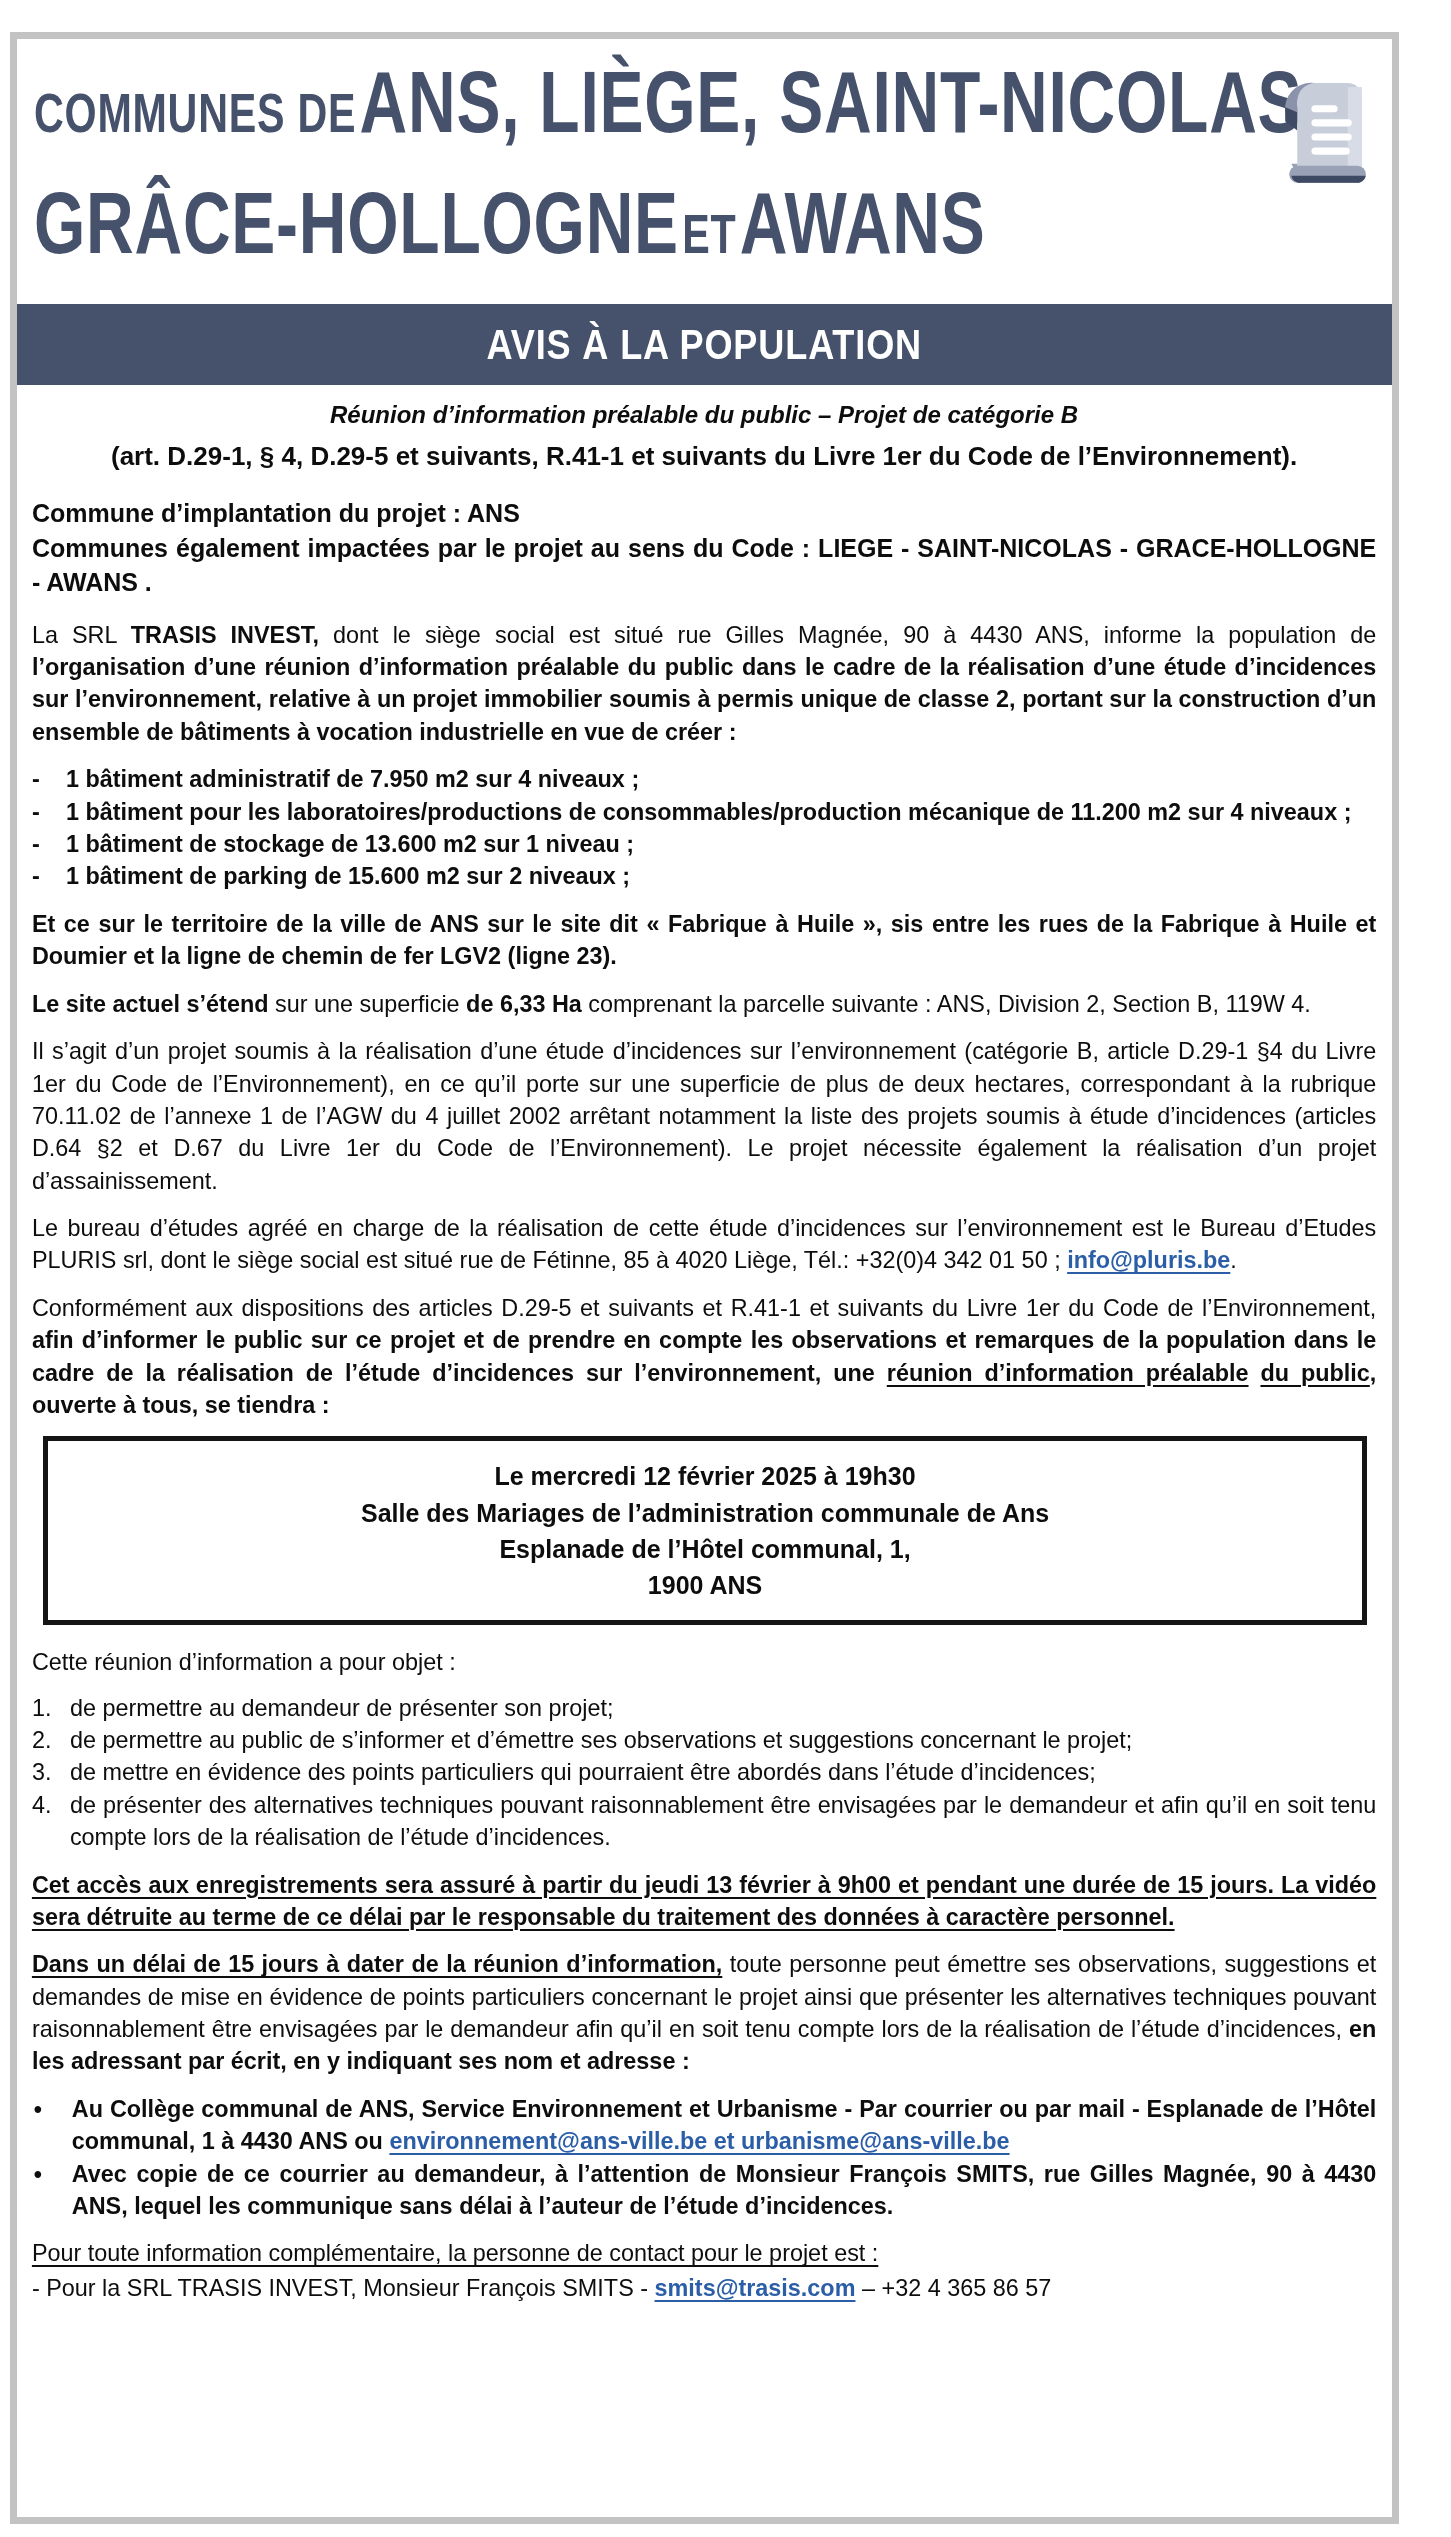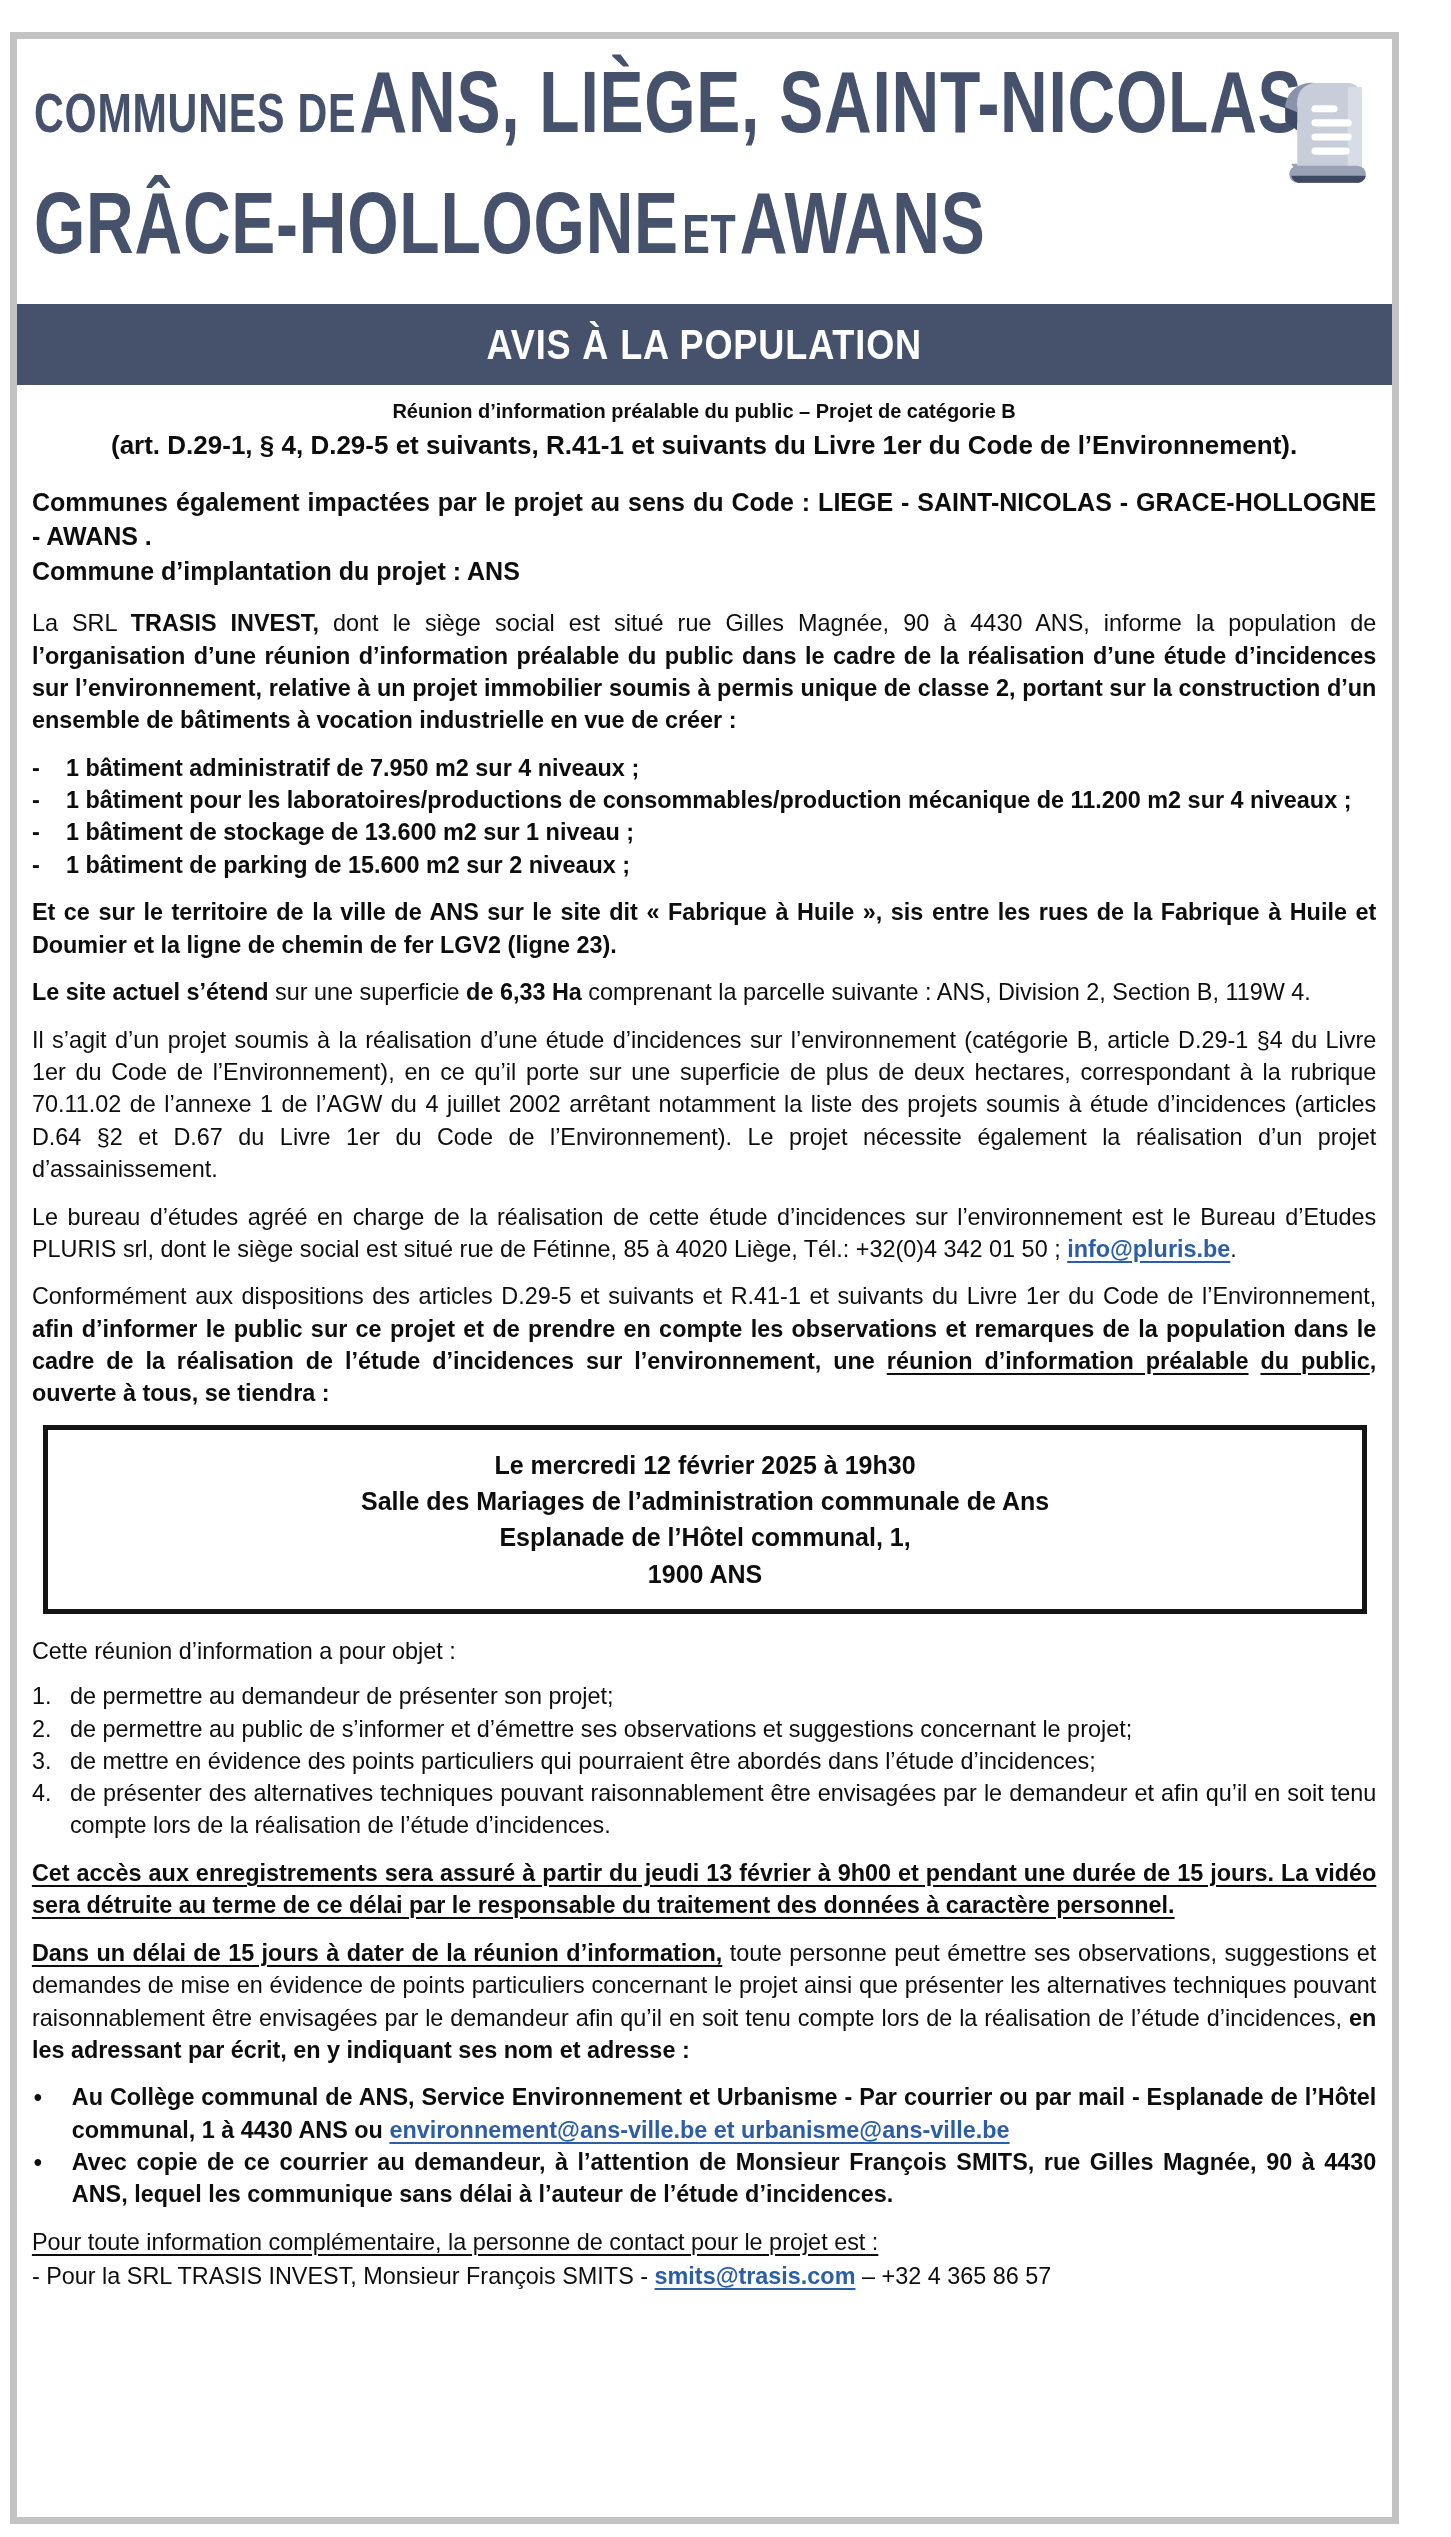--- a/index.html
+++ b/index.html
@@ -32,21 +32,21 @@
   .banner-text{color:#fff;font-weight:700;font-size:43px;letter-spacing:1px;transform:scaleX(.84);}
   
   .main{padding:13.4px 15.3px 0 15.3px;font-size:23.4px;line-height:1.38;}
   p{margin:0 0 15.3px;}
   .center{text-align:center;}
   .bold{font-weight:700;}
   .just{text-align:justify;}
   .u{text-decoration:underline;text-decoration-thickness:1.9px;text-underline-offset:3.8px;}
   a.link{color:var(--link);font-weight:700;text-decoration:underline;
          text-decoration-thickness:1.9px;text-underline-offset:3.8px;cursor:pointer;text-align:center;}
-  .subtitle{font-size:20px;font-weight:700;margin-bottom:2px;}
+  .subtitle{font-size:24px;font-weight:700;margin-bottom:8px;font-style:italic;}
   .subtitle2{font-size:26px;font-weight:700;margin-bottom:21px;}
   .location-block{margin-bottom:19px;font-size:25px;}
   .location-block p{margin:0;font-weight:700;text-align:justify;}
   
   .list{margin:0 0 15.3px;}
   .litem{display:flex;}
   .lmark{flex:0 0 34px;}
   .ltext{flex:1;text-align:justify;}
   .nmark{flex:0 0 38px;}
   .bmark{flex:0 0 38px;padding-left:1.9px;}
@@ -84,22 +84,22 @@
   <div class="banner">
     <span class="banner-text">AVIS À LA POPULATION</span>
   </div>
 
   <div class="main">
 
     <p class="center subtitle">Réunion d’information préalable du public – Projet de catégorie B</p>
     <p class="center subtitle2">(art. D.29-1, § 4, D.29-5 et suivants, R.41-1 et suivants du Livre 1er du Code de l’Environnement).</p>
 
     <div class="location-block">
+      <p>Commune d’implantation du projet : ANS</p>
       <p>Communes également impactées par le projet au sens du Code : LIEGE - SAINT-NICOLAS - GRACE-HOLLOGNE - AWANS .</p>
-      <p>Commune d’implantation du projet : ANS</p>
     </div>
 
     <p class="just"><span>La SRL </span><span class="bold">TRASIS INVEST,</span><span> dont le siège social est situé rue Gilles Magnée, 90 à 4430 ANS, informe la population de </span><span class="bold">l’organisation d’une réunion d’information préalable du public dans le cadre de la réalisation d’une étude d’incidences sur l’environnement, relative à un projet immobilier soumis à permis unique de classe 2, portant sur la construction d’un ensemble de bâtiments à vocation industrielle en vue de créer :</span></p>
 
     <div class="list">
       <div class="litem">
           <span class="lmark bold">-</span>
           <span class="ltext bold">1 bâtiment administratif de 7.950 m2 sur 4 niveaux ;</span>
         </div>
       <div class="litem">

